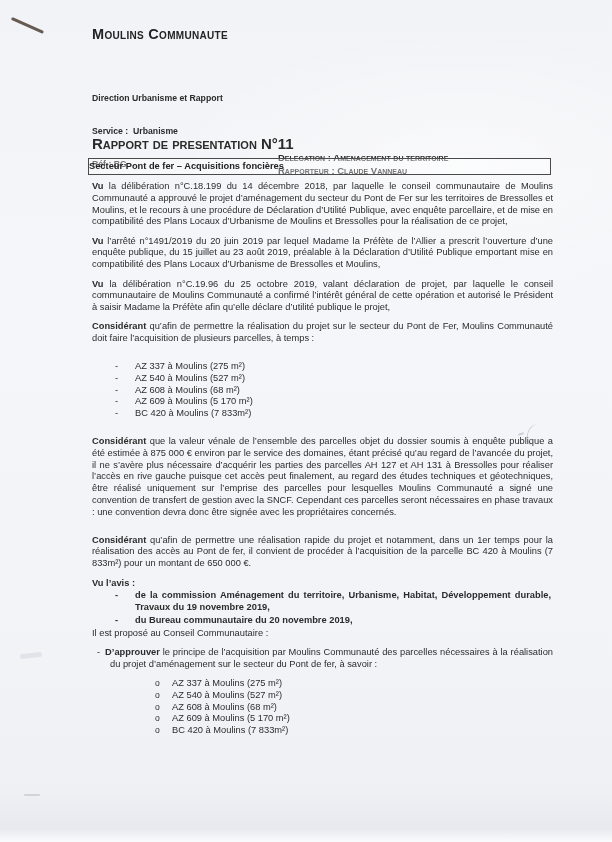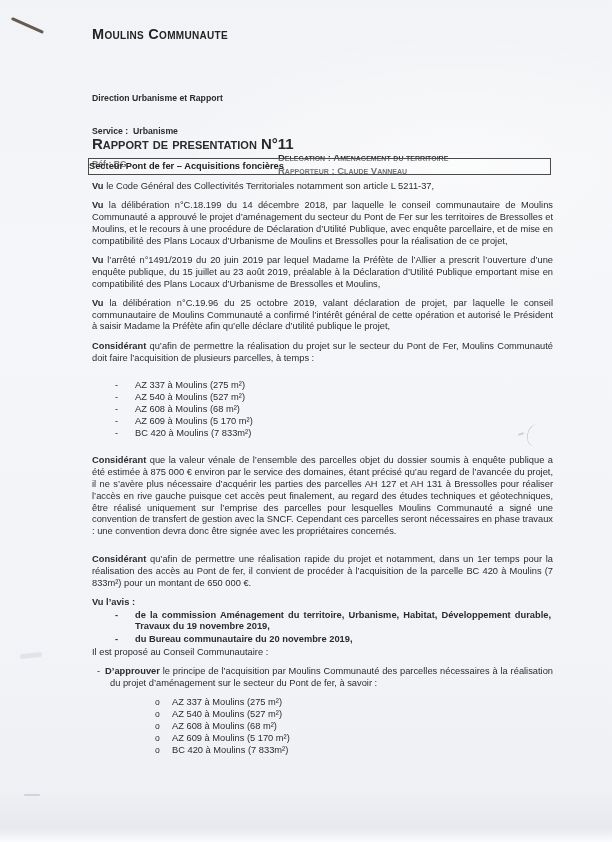--- a/index.html
+++ b/index.html
@@ -117,21 +117,20 @@
   </div>
 
   <div class="report-number">Rapport de presentation N°11</div>
 
   <div class="subject-box">
     <span>Secteur Pont de fer – Acquisitions foncières</span>
   </div>
 
   <div class="doc-body">
 
-    <p><span class="b">Vu</span><span> le Code Général des Collectivités Territoriales notamment son article L 5211-37,</span></p>
 
 
     <p><span class="b">Vu</span><span> la délibération n°C.18.199 du 14 décembre 2018, par laquelle le conseil communautaire de Moulins Communauté a approuvé le projet d’aménagement du secteur du Pont de Fer sur les territoires de Bressolles et Moulins, et le recours à une procédure de Déclaration d’Utilité Publique, avec enquête parcellaire, et de mise en compatibilité des Plans Locaux d’Urbanisme de Moulins et Bressolles pour la réalisation de ce projet,</span></p>
 
     <p><span class="b">Vu</span><span> l’arrêté n°1491/2019 du 20 juin 2019 par lequel Madame la Préfète de l’Allier a prescrit l’ouverture d’une enquête publique, du 15 juillet au 23 août 2019, préalable à la Déclaration d’Utilité Publique emportant mise en compatibilité des Plans Locaux d’Urbanisme de Bressolles et Moulins,</span></p>
 
     <p><span class="b">Vu</span><span> la délibération n°C.19.96 du 25 octobre 2019, valant déclaration de projet, par laquelle le conseil communautaire de Moulins Communauté a confirmé l’intérêt général de cette opération et autorisé le Président à saisir Madame la Préfète afin qu’elle déclare d’utilité publique le projet,</span></p>
 
     <p><span class="b">Considérant</span><span> qu’afin de permettre la réalisation du projet sur le secteur du Pont de Fer, Moulins Communauté doit faire l’acquisition de plusieurs parcelles, à temps :</span></p>
 

